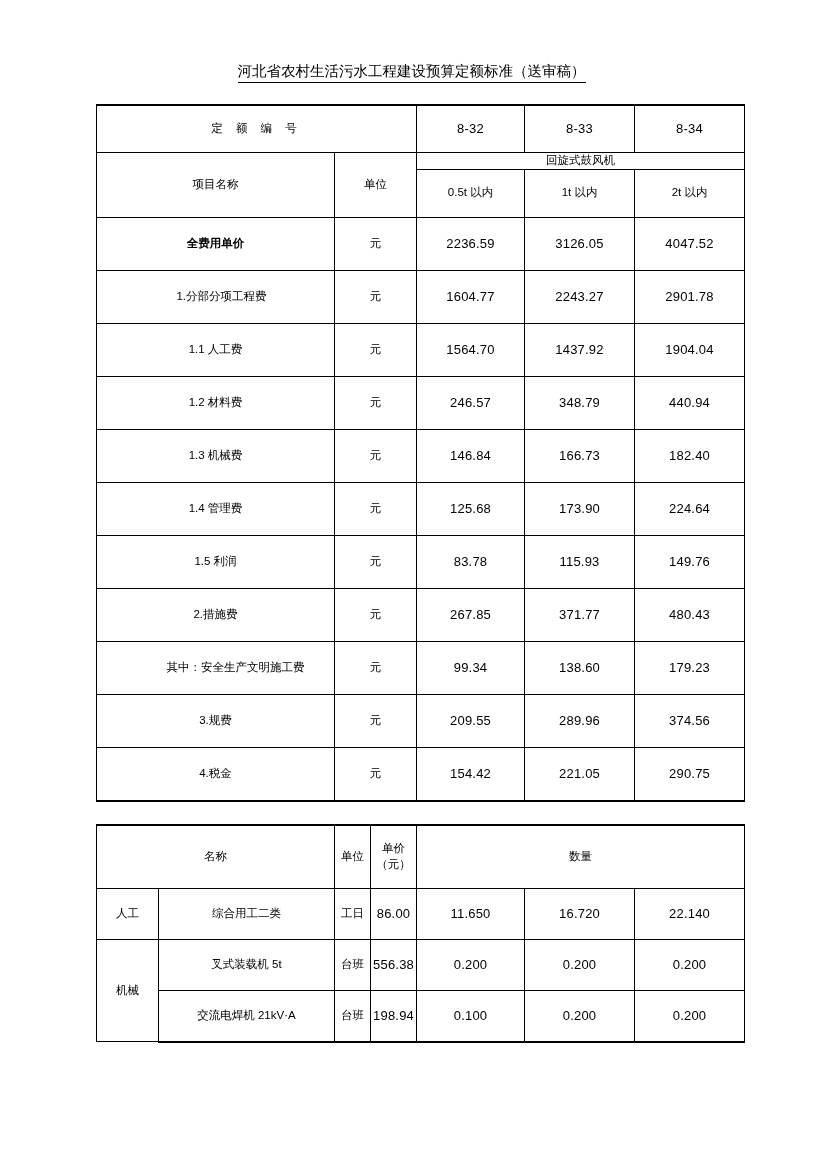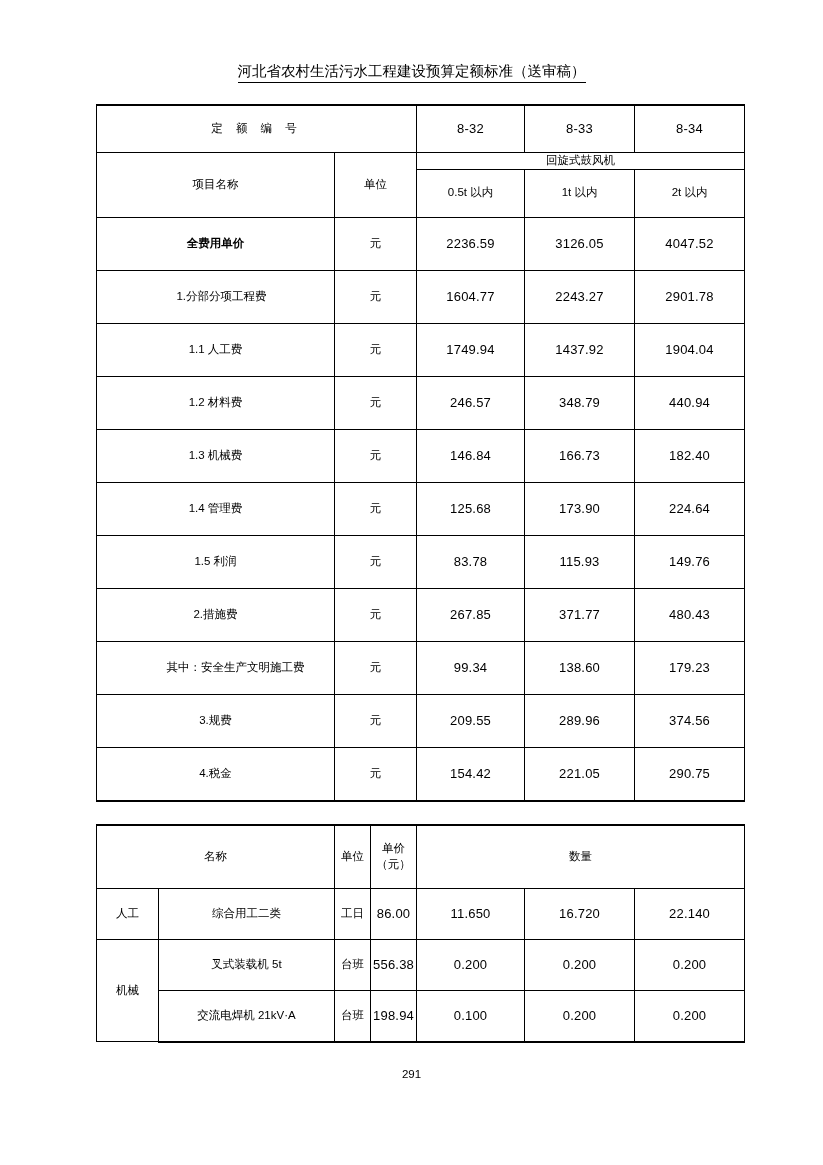--- a/index.html
+++ b/index.html
@@ -154,21 +154,21 @@
           <tr>
             <td colspan="2" class="l-name" style="height: 52px; padding-left: 12px;">1.分部分项工程费</td>
             <td colspan="2" class="unit">元</td>
             <td class="num">1604.77</td>
             <td class="num">2243.27</td>
             <td class="num">2901.78</td>
           </tr>
           <tr>
             <td colspan="2" class="i-name" style="height: 52px;">1.1 人工费</td>
             <td colspan="2" class="unit">元</td>
-            <td class="num">1749.94</td>
+            <td class="num">1564.70</td>
             <td class="num">1437.92</td>
             <td class="num">1904.04</td>
           </tr>
           <tr>
             <td colspan="2" class="i-name" style="height: 52px;">1.2 材料费</td>
             <td colspan="2" class="unit">元</td>
             <td class="num">246.57</td>
             <td class="num">348.79</td>
             <td class="num">440.94</td>
           </tr>
@@ -264,15 +264,14 @@
             <td class="num">198.94</td>
             <td class="num">0.100</td>
             <td class="num">0.200</td>
             <td class="num">0.200</td>
           </tr>
         </tbody>
 
     </table>
   </div>
 
-  <div class="page-number">291</div>
 
 </div>
 
 </body></html>

